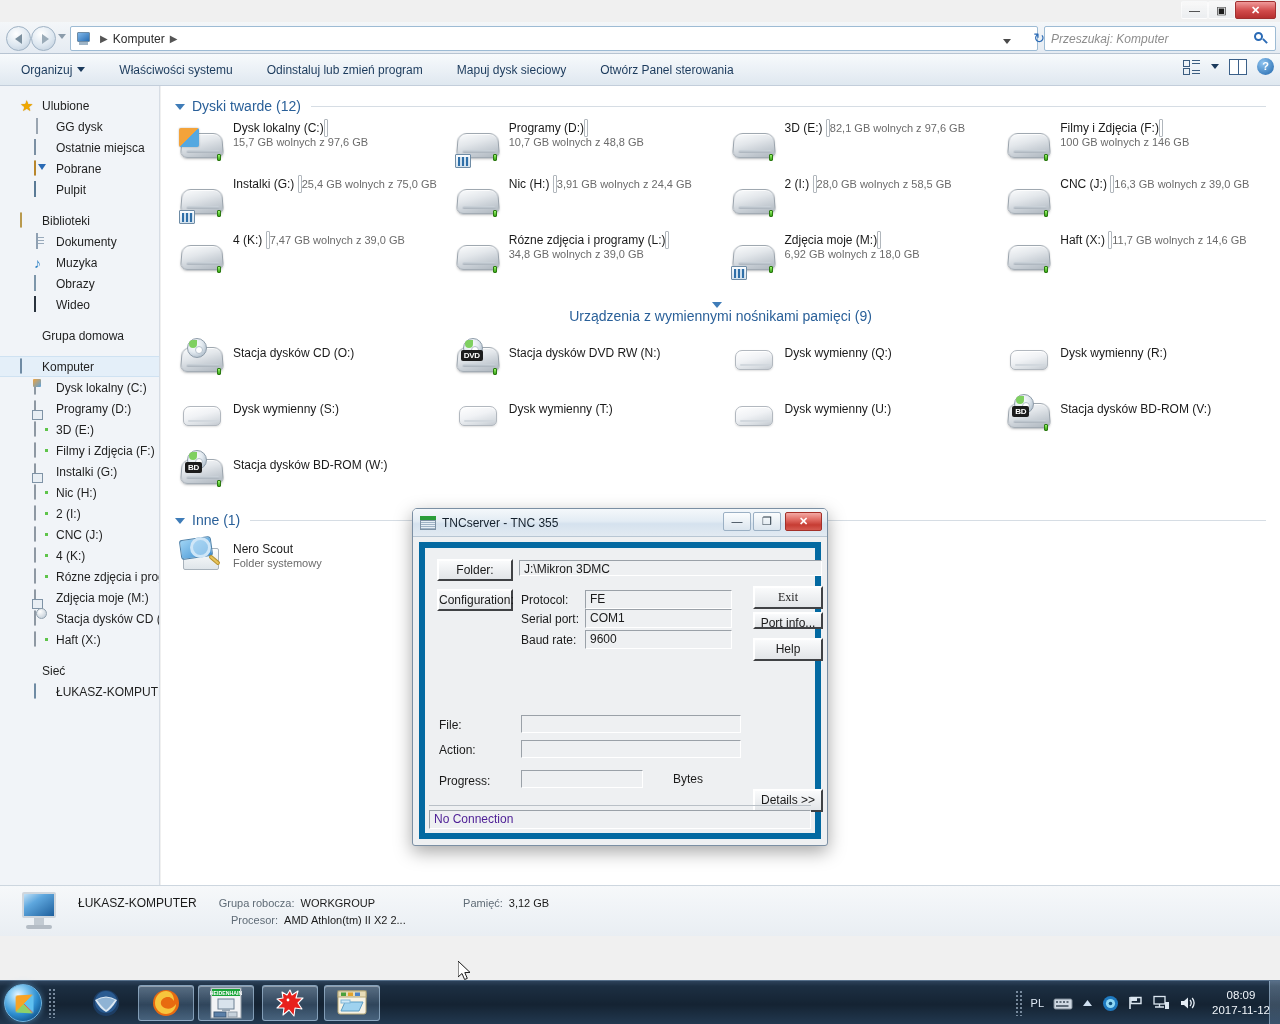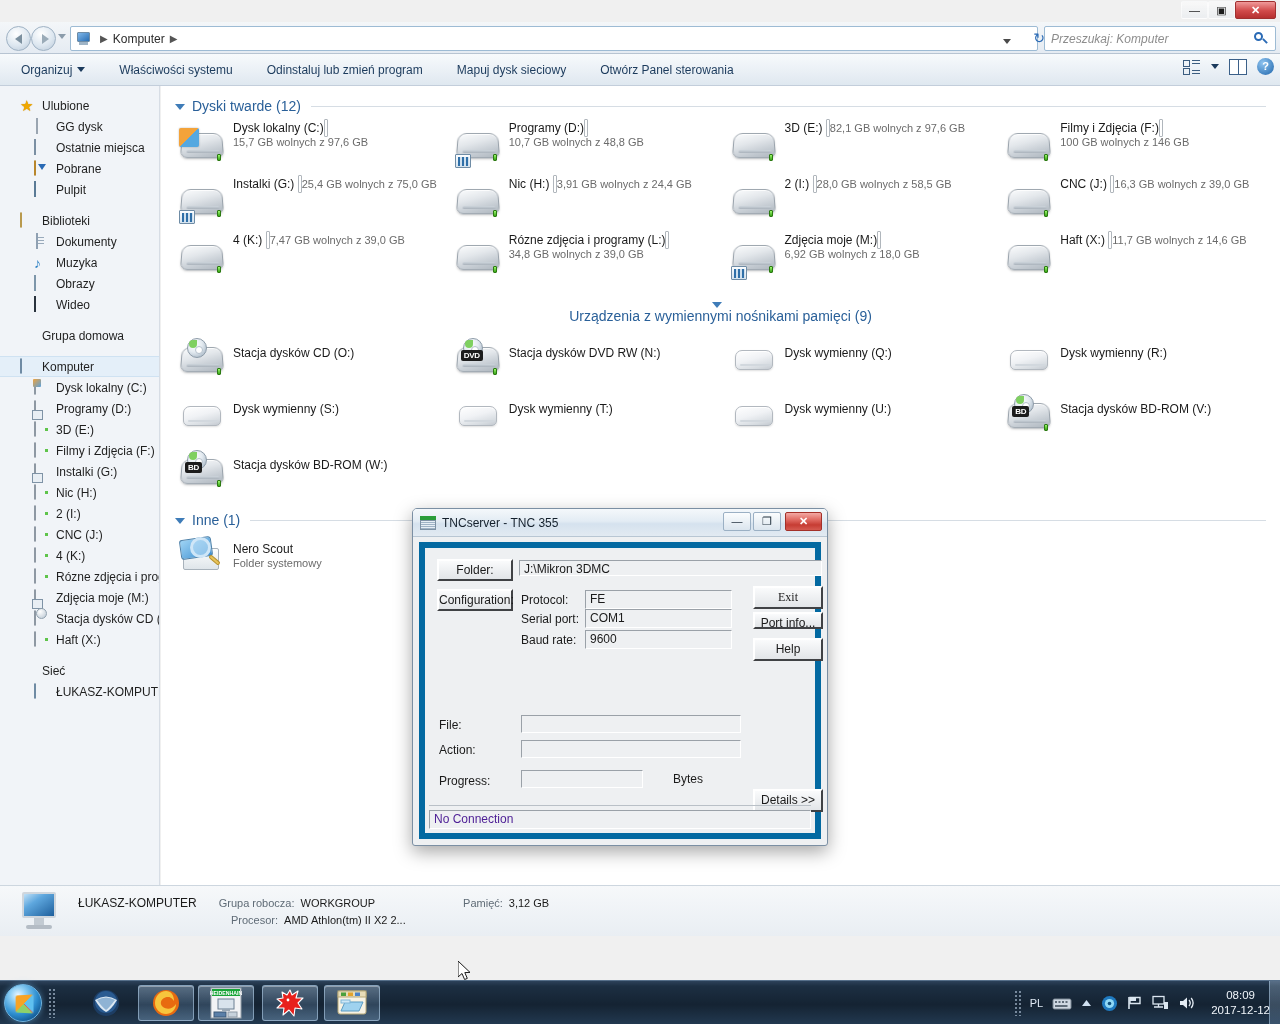--- a/index.html
+++ b/index.html
@@ -971,17 +971,17 @@
       <path d="M6.5 9 L6.5 12 M2 12 L11 12" stroke="#dbe6f0" stroke-width="1.3"></path>
       <rect x="12" y="7" width="4" height="7" fill="#dbe6f0"></rect>
     </svg>
     <svg width="18" height="16" viewBox="0 0 18 16">
       <path d="M2 6 L5 6 L9 2.5 L9 13.5 L5 10 L2 10Z" fill="#e4ecf4"></path>
       <path d="M11 5 Q13.5 8 11 11" fill="none" stroke="#e4ecf4" stroke-width="1.3"></path>
       <path d="M13.2 3 Q17 8 13.2 13" fill="none" stroke="#e4ecf4" stroke-width="1.3"></path>
     </svg>
     <span id="tray-clock">
       <span>08:09</span><br>
-      <span>2017-12-12</span>
+      <span>2017-11-12</span>
     </span>
   </div>
   <div id="show-desktop"></div>
 </div>
 
 </body></html>

